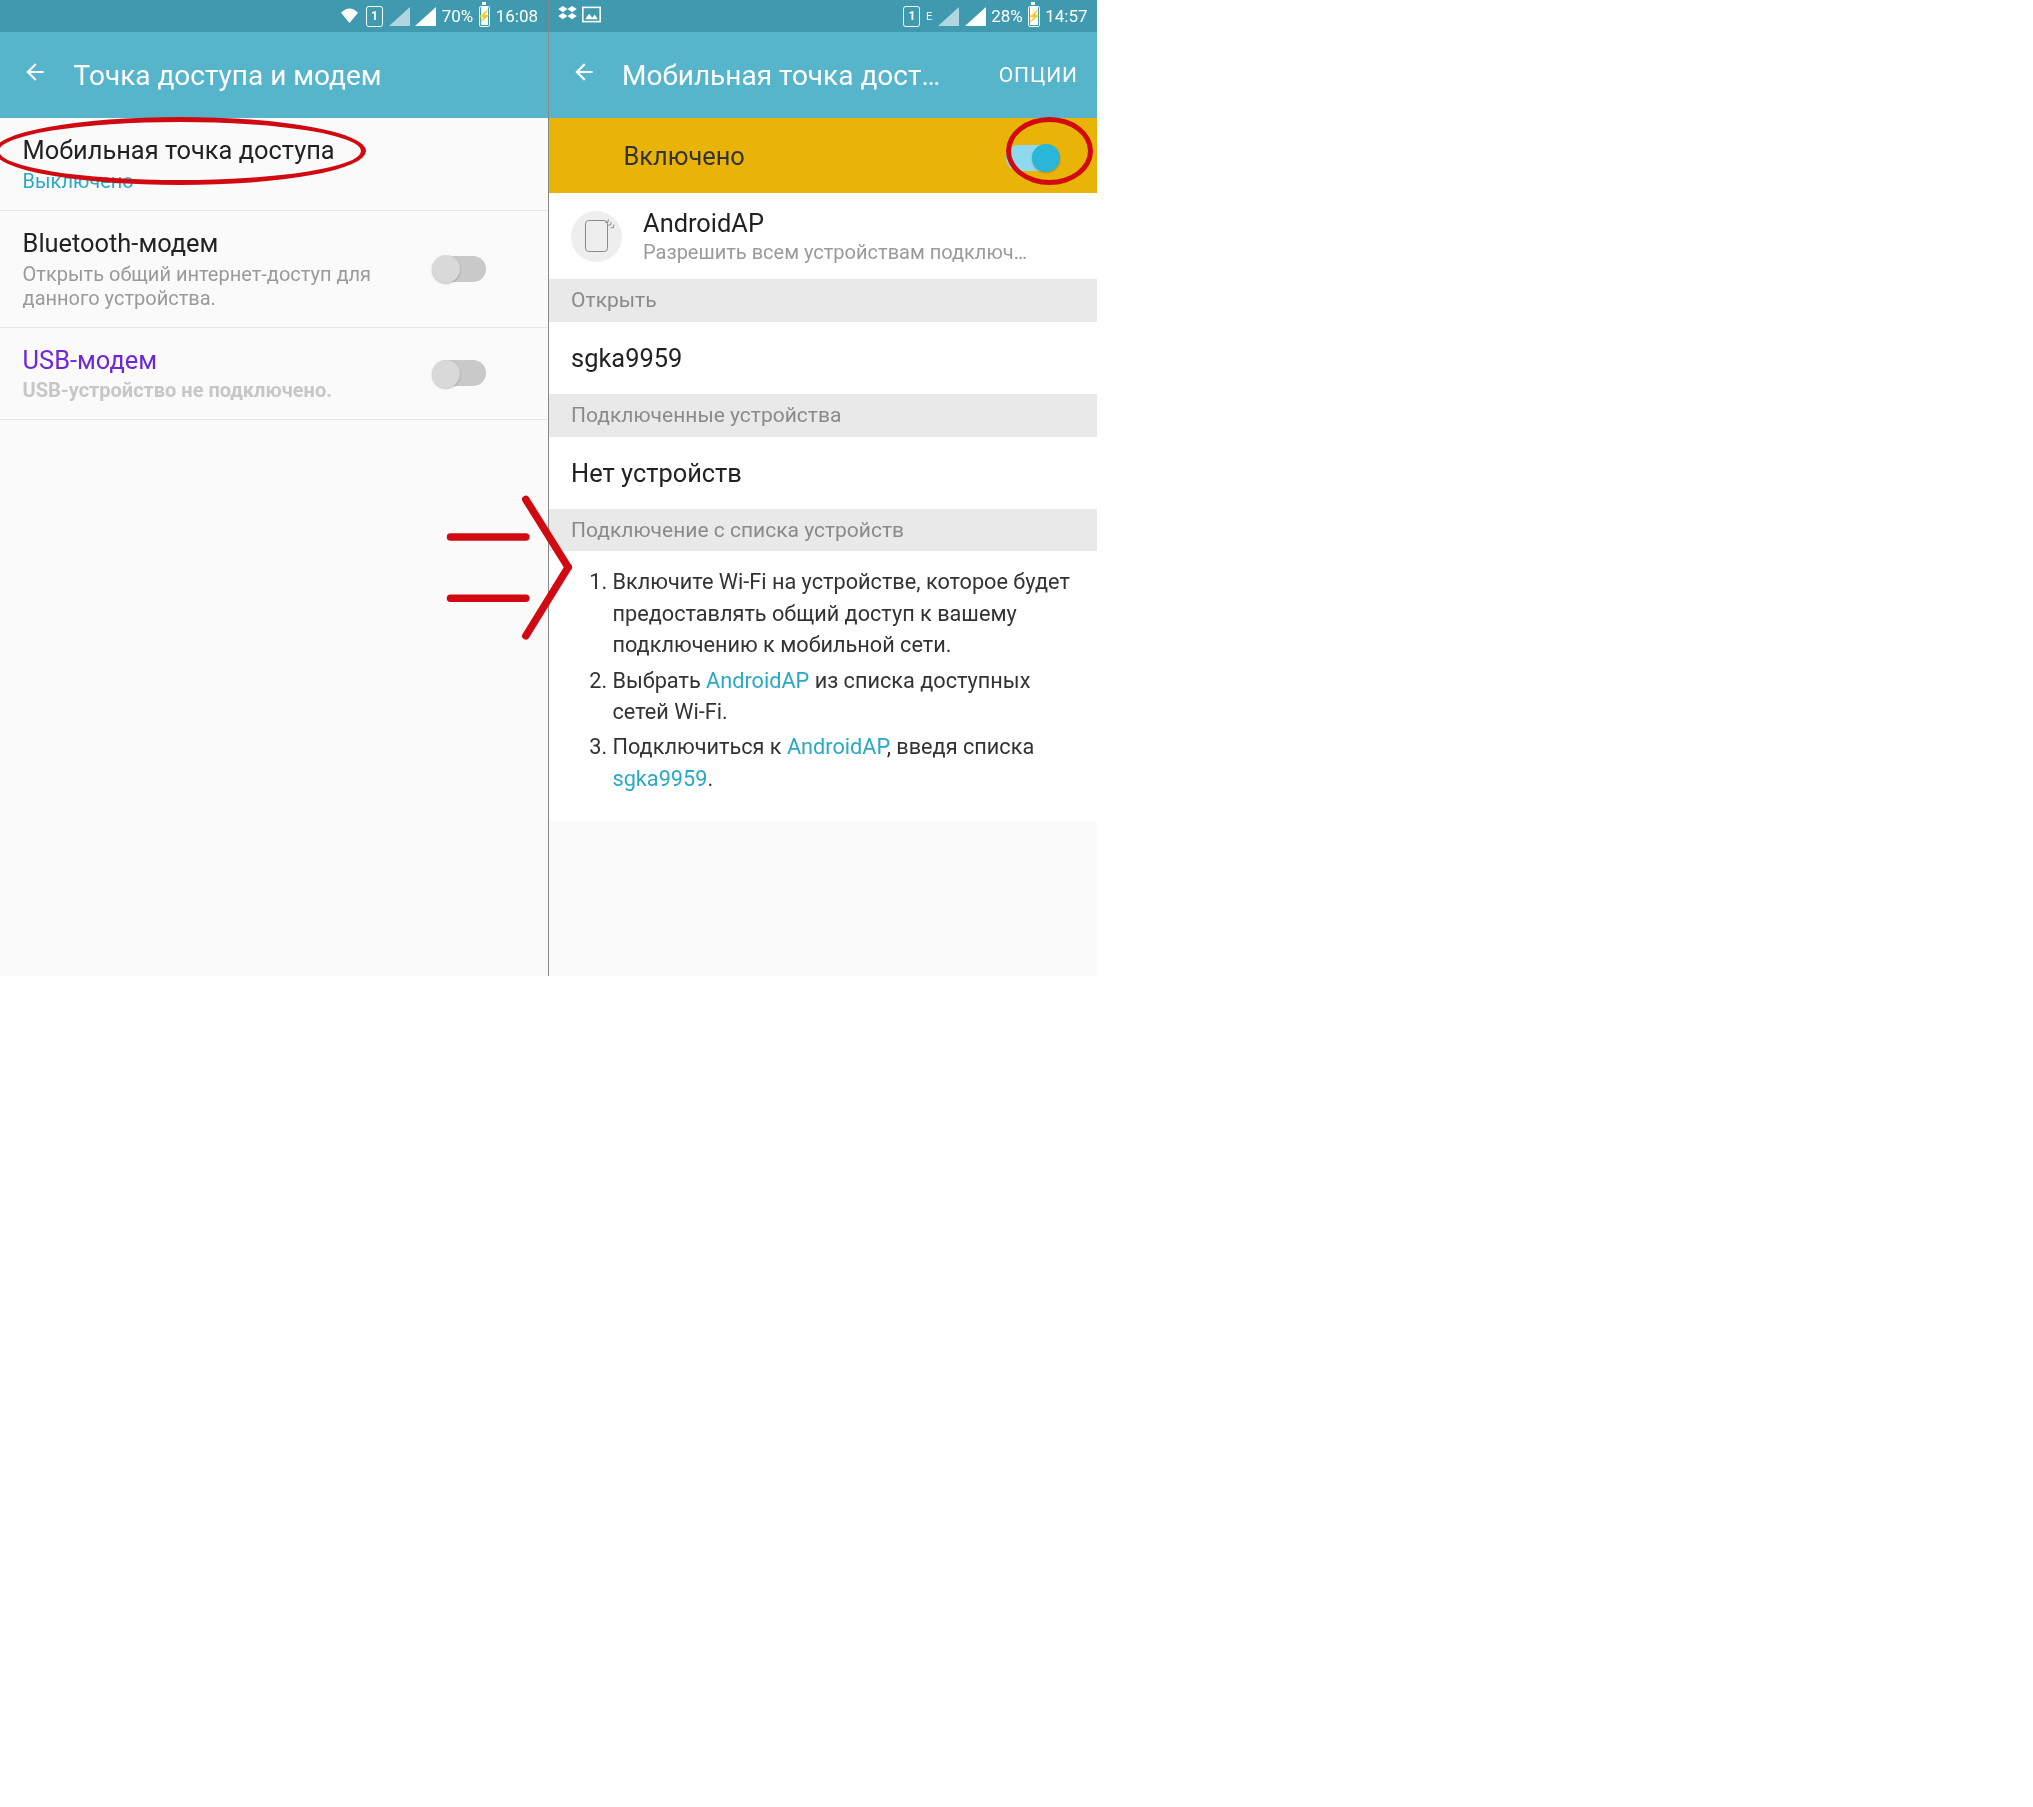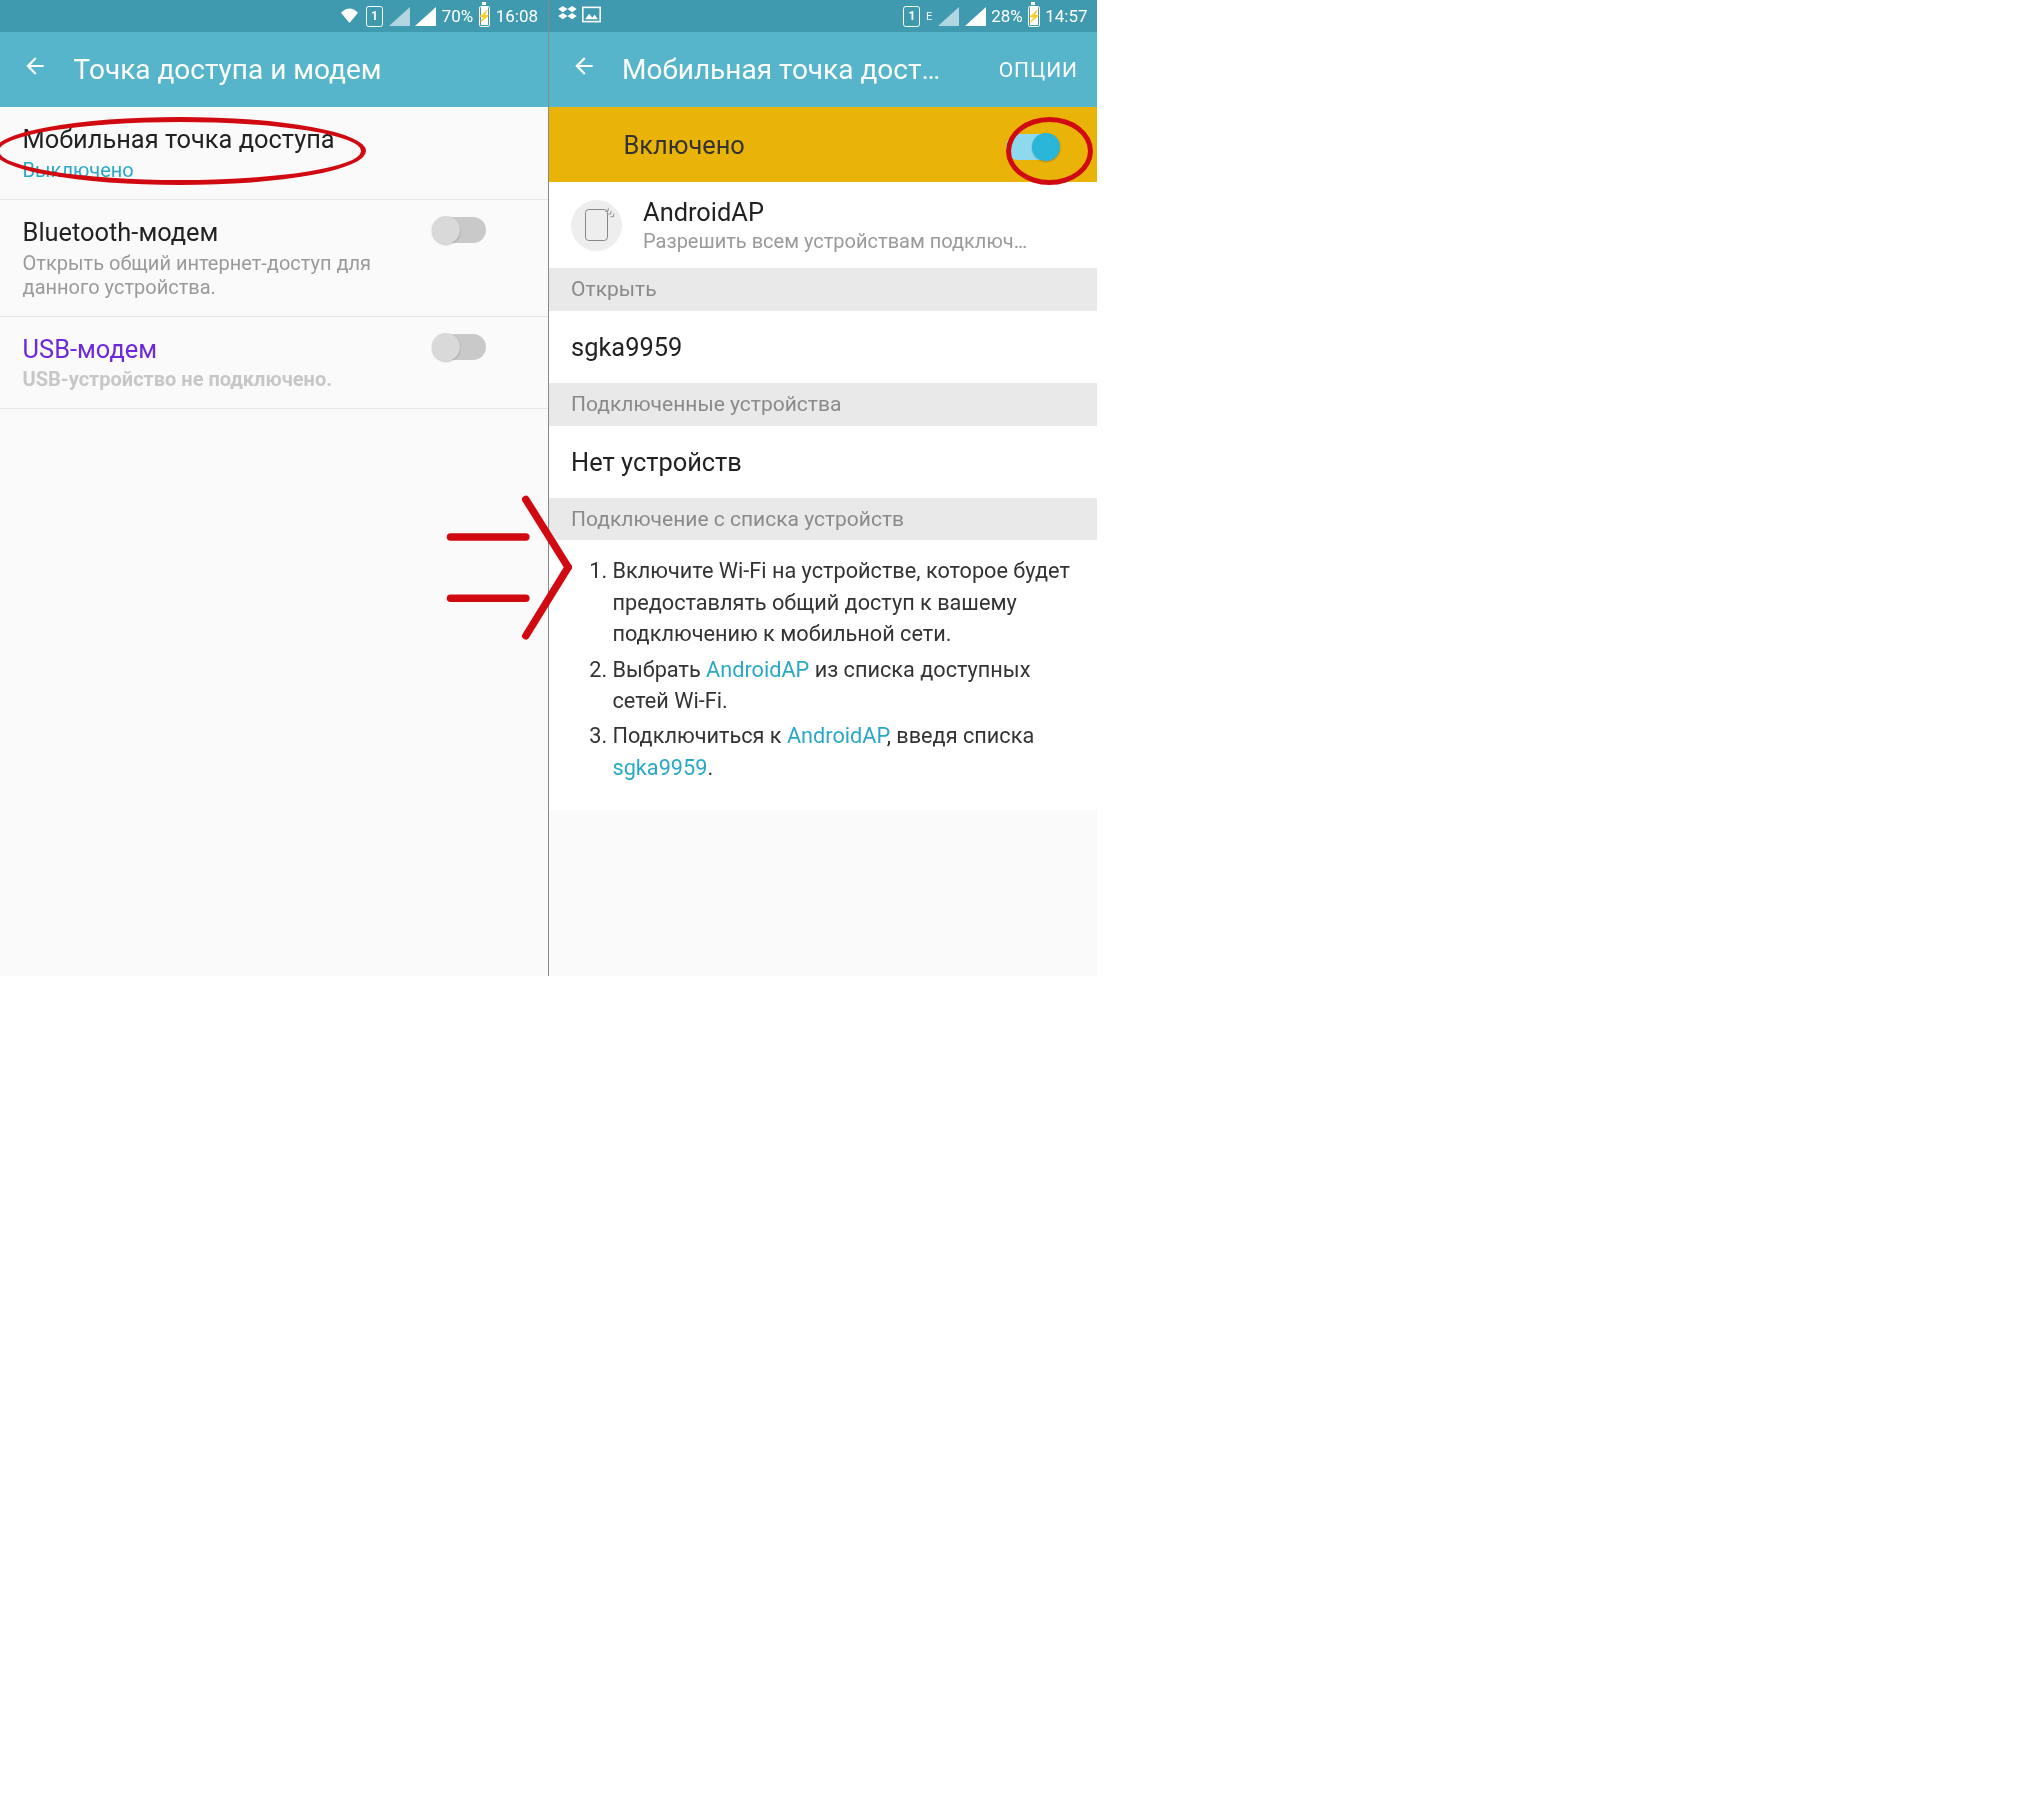--- a/index.html
+++ b/index.html
@@ -59,21 +59,21 @@
   }
   .statusbar .batt .bolt {
     position: absolute; inset: 0; display: flex;
     align-items: center; justify-content: center;
     font-size: 11.3px; color: #3f9aaf; background: #fff;
     margin: 0.9px;
   }
 
   
   .appbar {
-    height: 75px;
+    height: 86px;
     background: #56b5ca;
     color: #fff;
     display: flex;
     align-items: center;
     padding: 0 19px;
     gap: 22.6px;
   }
   .appbar .back {
     font-size: 28px;
     width: 32px;
@@ -97,21 +97,21 @@
 
   
   .row {
     background: #fafafa;
     padding: 17px 22.6px;
     border-bottom: 0.9px solid #e6e6e6;
   }
   .row .title-t { font-size: 25.4px; color: #222; }
   .row .sub   { font-size: 20px; color: #9a9a9a; margin-top: 3.8px; }
   .row .sub.link { color: #2aa9c7; }
-  .row.with-toggle { display: flex; align-items: flex-start; }
+  .row.with-toggle { display: flex; align-items: center; }
   .row.with-toggle .texts { flex: 1; max-width: 395px; }
   .row.disabled .title-t { color: #6d28d9; }
   .row.disabled .sub { color: #c7c7c7; font-weight: bold; }
 
   .toggle {
     width: 53px; height: 26px; border-radius: 13px;
     background: #c9c9c9; position: relative; cursor: pointer;
     flex-shrink: 0; margin-left: 15px;
   }
   .toggle::after {

